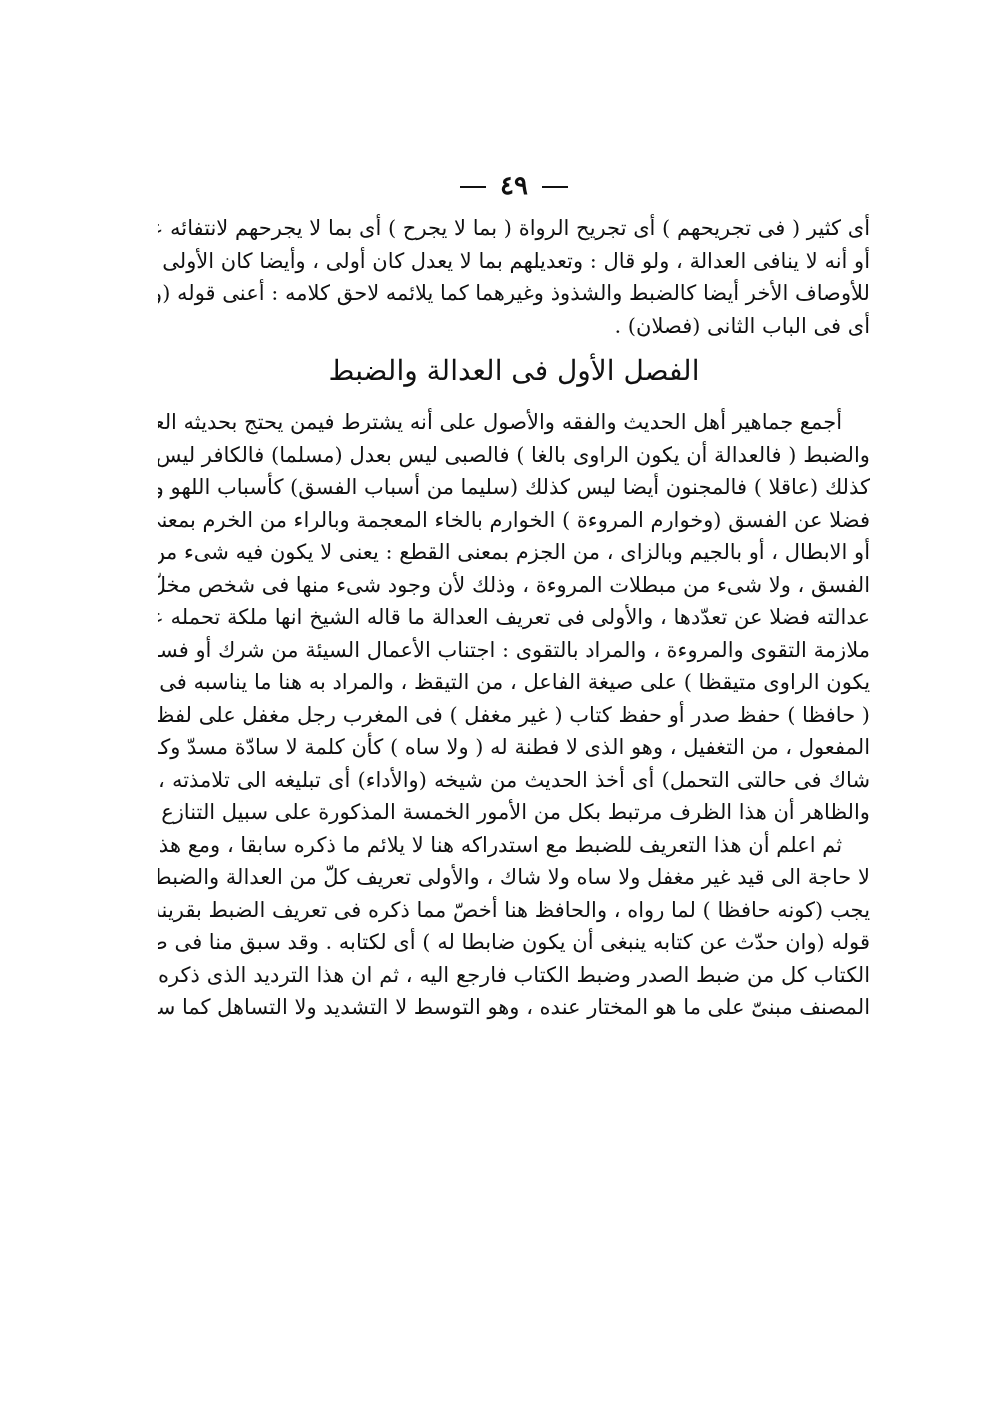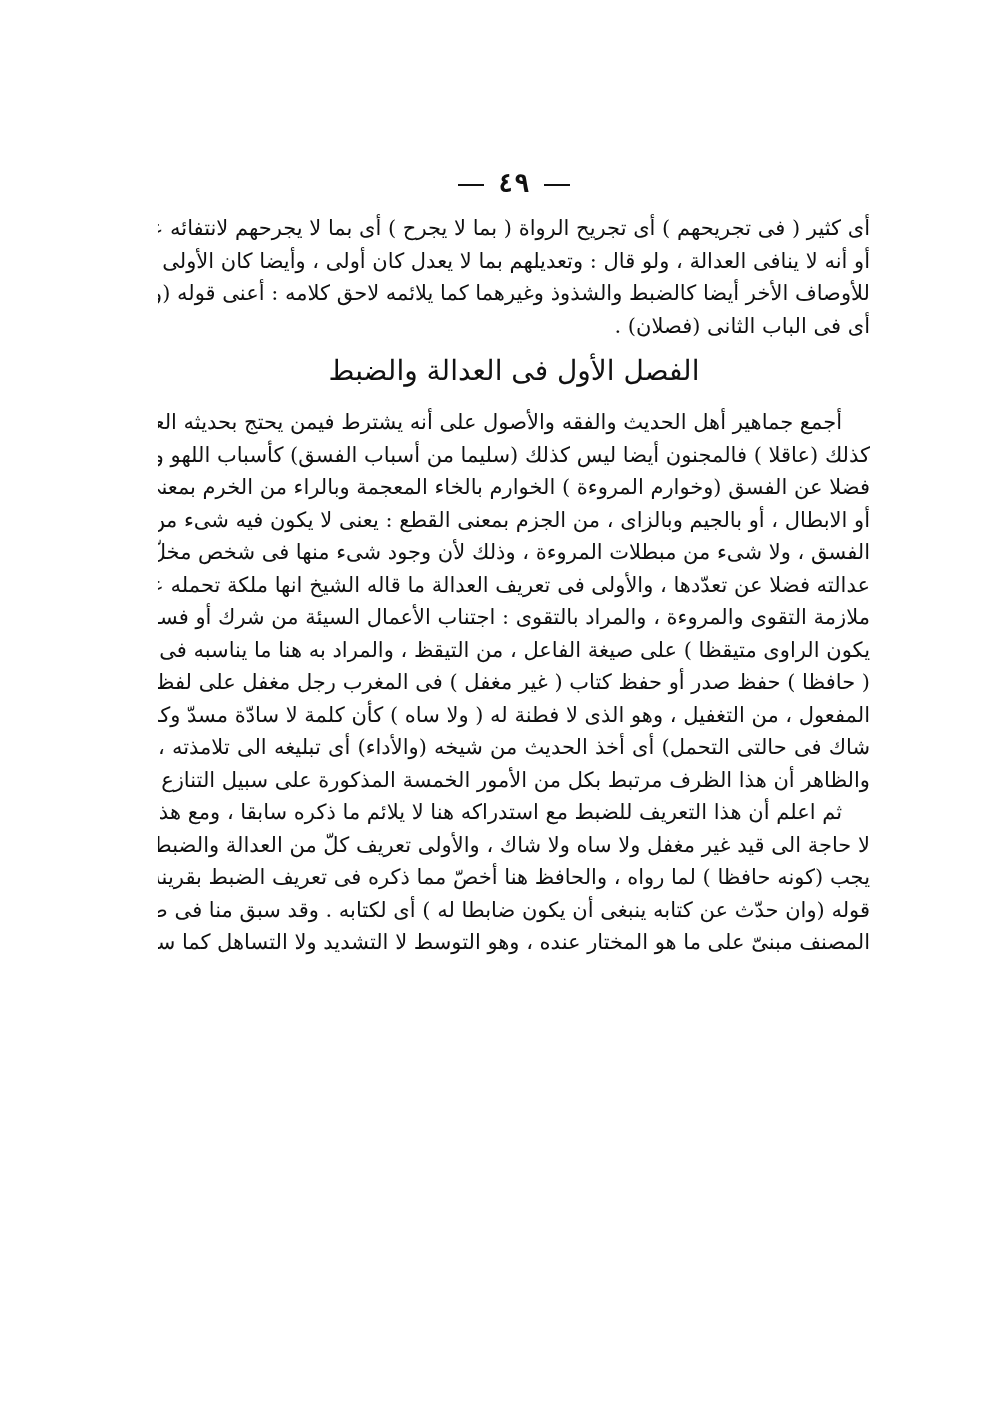--- a/index.html
+++ b/index.html
@@ -22,21 +22,20 @@
     width: 712px;
     direction: rtl;
   }
   .page-number {
     text-align: center;
     font-size: 26px;
     font-weight: bold;
     line-height: 50px;
     height: 50px;
     direction: ltr;
-    font-family: Liberation Mono, monospace;
   }
   .page-number .dash {
     display: inline-block;
     width: 26px;
     height: 2px;
     background: #111;
     vertical-align: middle;
     margin: 0 14px;
   }
   .line {
@@ -78,34 +77,36 @@
     <div class="line">أى كثير ( فى تجريحهم ) أى تجريح الرواة ( بما لا يجرح ) أى بما لا يجرحهم لانتفائه عنهم</div>
     <div class="line">أو أنه لا ينافى العدالة ، ولو قال : وتعديلهم بما لا يعدل كان أولى ، وأيضا كان الأولى أن يتعرّض</div>
     <div class="line">للأوصاف الأخر أيضا كالضبط والشذوذ وغيرهما كما يلائمه لاحق كلامه : أعنى قوله (وفيه)</div>
     <div class="line last">أى فى الباب الثانى (فصلان) .</div>
   </div>
 
   <div class="section-title">الفصل الأول فى العدالة والضبط</div>
 
   <div class="block-b">
     <div class="line indent">أجمع جماهير أهل الحديث والفقه والأصول على أنه يشترط فيمن يحتج بحديثه العدالة</div>
+    <div class="line">والضبط ( فالعدالة أن يكون الراوى بالغا ) فالصبى ليس بعدل (مسلما) فالكافر ليس</div>
     <div class="line">كذلك (عاقلا ) فالمجنون أيضا ليس كذلك (سليما من أسباب الفسق) كأسباب اللهو واللعب</div>
     <div class="line">فضلا عن الفسق (وخوارم المروءة ) الخوارم بالخاء المعجمة وبالراء من الخرم بمعنى القطع</div>
     <div class="line">أو الابطال ، أو بالجيم وبالزاى ، من الجزم بمعنى القطع : يعنى لا يكون فيه شىء من أسباب</div>
     <div class="line">الفسق ، ولا شىء من مبطلات المروءة ، وذلك لأن وجود شىء منها فى شخص مخلّ فى</div>
     <div class="line">عدالته فضلا عن تعدّدها ، والأولى فى تعريف العدالة ما قاله الشيخ انها ملكة تحمله على</div>
     <div class="line">ملازمة التقوى والمروءة ، والمراد بالتقوى : اجتناب الأعمال السيئة من شرك أو فسق أو</div>
     <div class="line">يكون الراوى متيقظا ) على صيغة الفاعل ، من التيقظ ، والمراد به هنا ما يناسبه فى عالم المعقول</div>
     <div class="line">( حافظا ) حفظ صدر أو حفظ كتاب ( غير مغفل ) فى المغرب رجل مغفل على لفظ اسم</div>
     <div class="line">المفعول ، من التغفيل ، وهو الذى لا فطنة له ( ولا ساه ) كأن كلمة لا سادّة مسدّ وكذا ( ولا</div>
     <div class="line">شاك فى حالتى التحمل) أى أخذ الحديث من شيخه (والأداء) أى تبليغه الى تلامذته ،</div>
     <div class="line last">والظاهر أن هذا الظرف مرتبط بكل من الأمور الخمسة المذكورة على سبيل التنازع .</div>
   </div>
 
   <div class="block-c">
     <div class="line indent">ثم اعلم أن هذا التعريف للضبط مع استدراكه هنا لا يلائم ما ذكره سابقا ، ومع هذا</div>
     <div class="line">لا حاجة الى قيد غير مغفل ولا ساه ولا شاك ، والأولى تعريف كلّ من العدالة والضبط فيما</div>
     <div class="line">يجب (كونه حافظا ) لما رواه ، والحافظ هنا أخصّ مما ذكره فى تعريف الضبط بقرينة</div>
     <div class="line">قوله (وان حدّث عن كتابه ينبغى أن يكون ضابطا له ) أى لكتابه . وقد سبق منا فى صدر</div>
+    <div class="line">الكتاب كل من ضبط الصدر وضبط الكتاب فارجع اليه ، ثم ان هذا الترديد الذى ذكره</div>
     <div class="line">المصنف مبنىّ على ما هو المختار عنده ، وهو التوسط لا التشديد ولا التساهل كما ستطلع عليه ،</div>
   </div>
 
 </div>
 
 </body></html>

